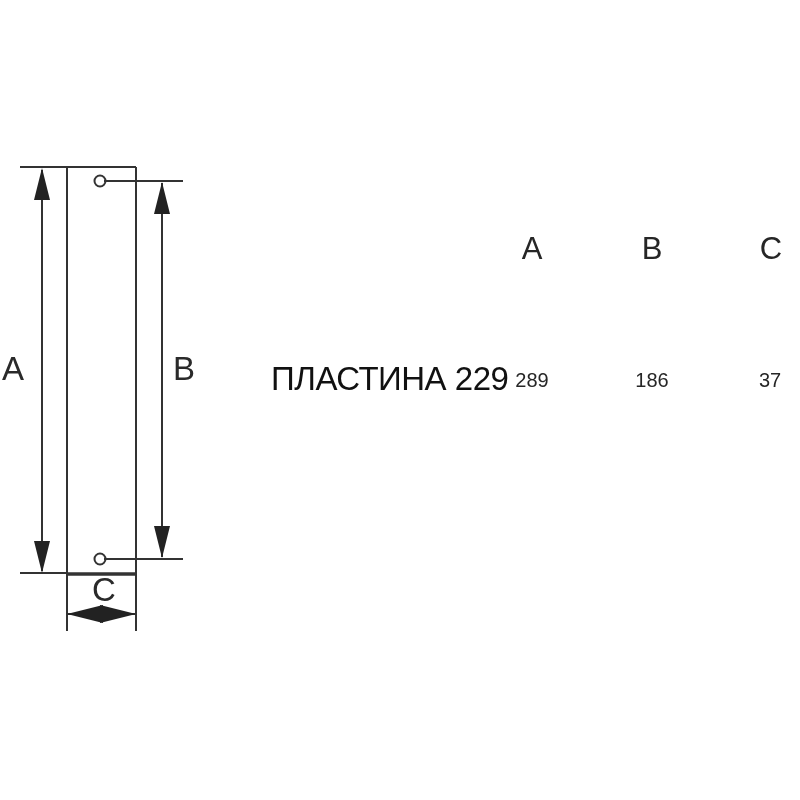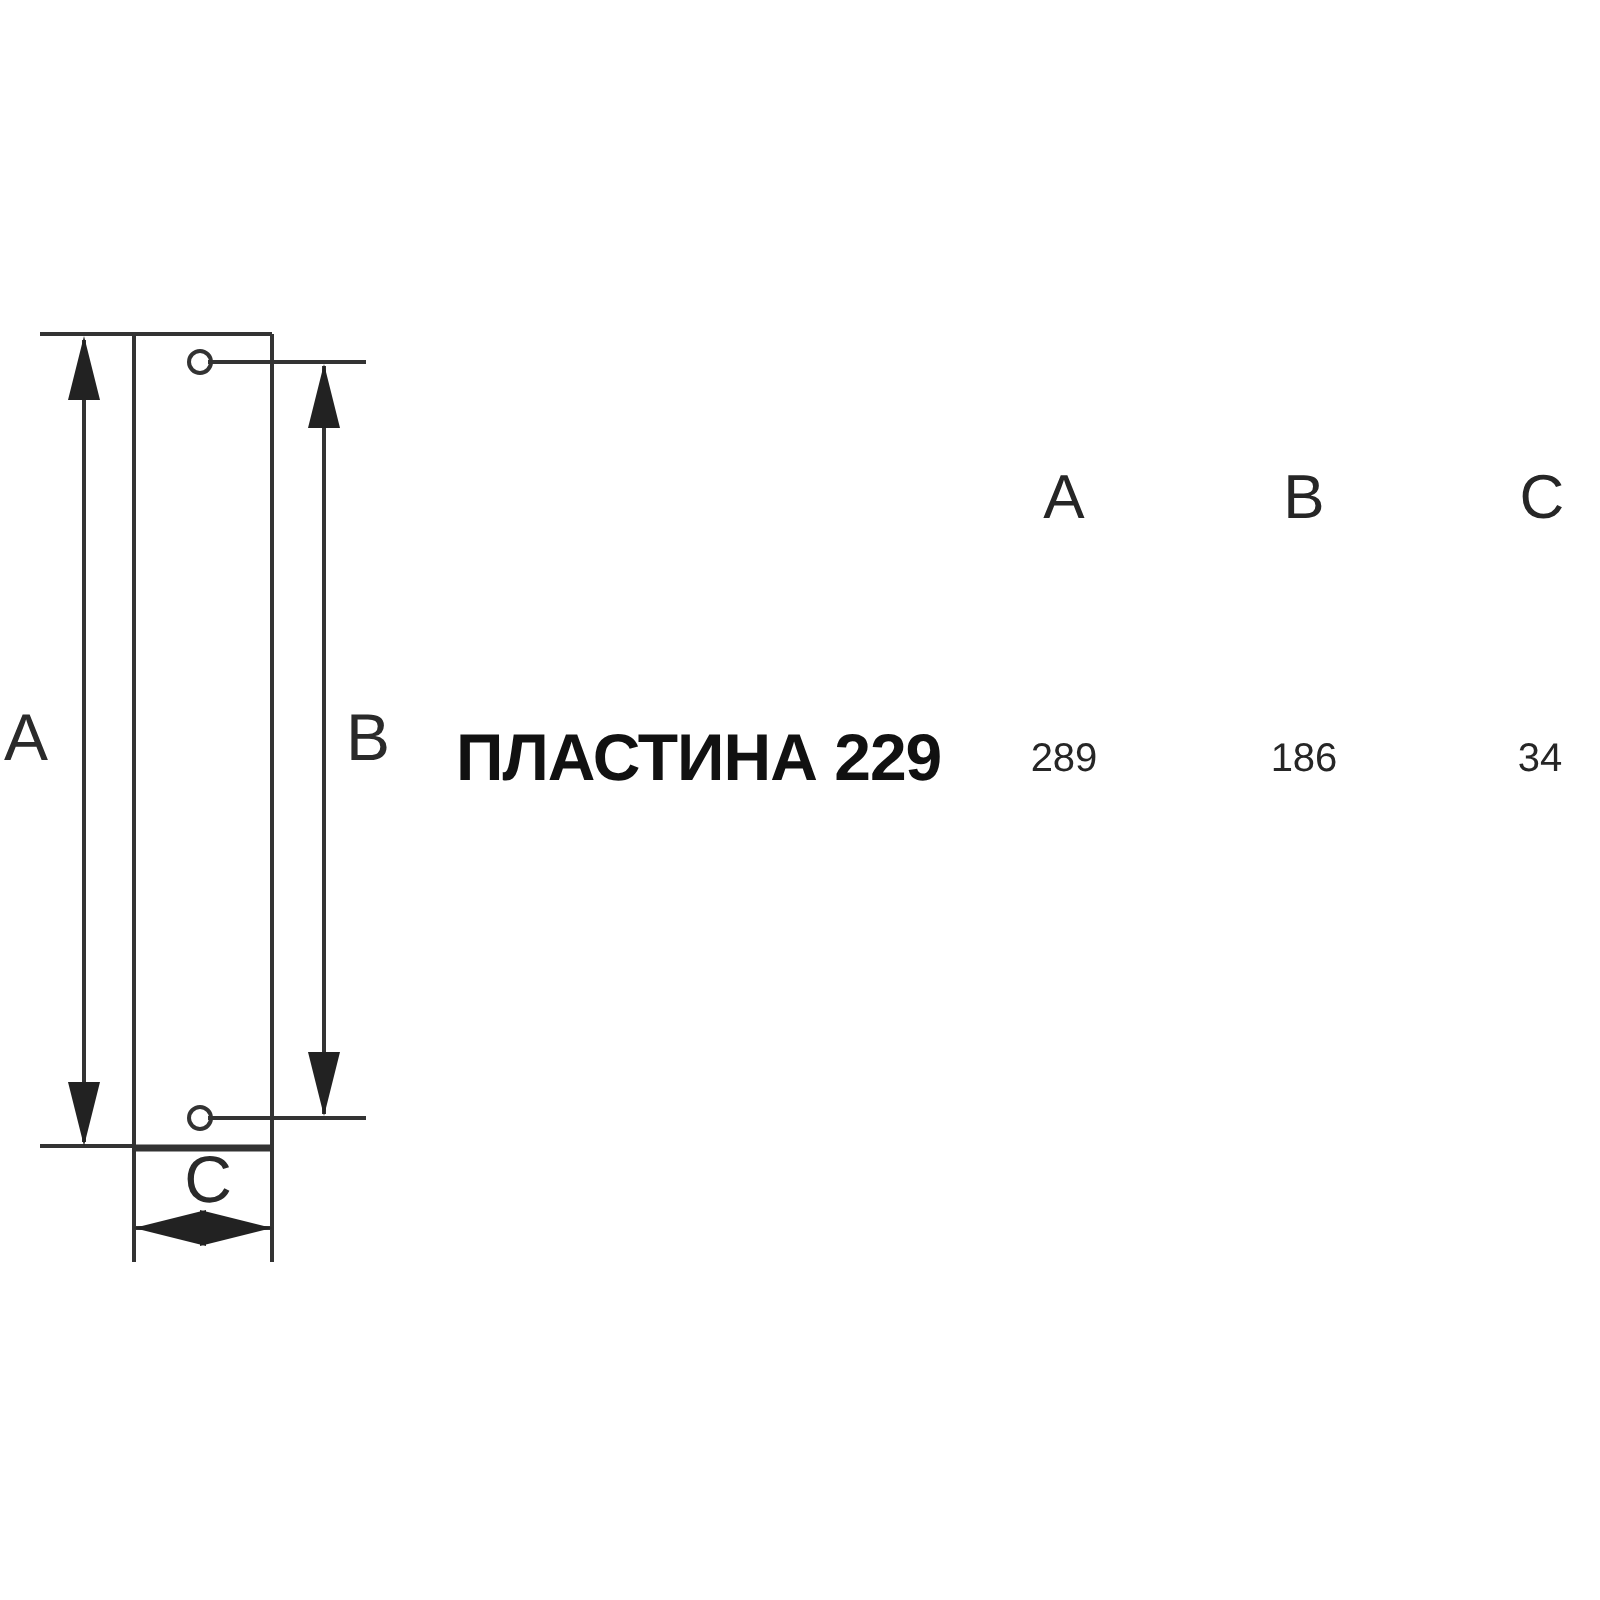--- a/index.html
+++ b/index.html
@@ -32,24 +32,25 @@
     white-space: nowrap;
   }
   .col-center {
     transform: translate(-50%, -50%);
     text-align: center;
   }
   .hdr { font-size: 31px; }
   .val { font-size: 20px; }
   .row-name {
     font-size: 33px;
-    font-weight: bold;
+    font-weight: normal;
     letter-spacing: -0.5px;
     color: #111111;
     transform: translate(0, -50%);
+    margin-left: 43px;
   }
 </style>
 </head>
 <body>
 
 <div class="canvas">
 
   <svg class="drawing" width="800" height="800" viewBox="0 0 800 800">
 
     <g>
@@ -91,16 +92,16 @@
 
   <div>
 
     <div class="tbl-text hdr col-center" style="left:532px; top:249px;">A</div>
     <div class="tbl-text hdr col-center" style="left:652px; top:249px;">B</div>
     <div class="tbl-text hdr col-center" style="left:771px; top:249px;">C</div>
 
     <div class="tbl-text row-name" style="left:228px; top:379px;">ПЛАСТИНА 229</div>
     <div class="tbl-text val col-center" style="left:532px; top:380px;">289</div>
     <div class="tbl-text val col-center" style="left:652px; top:380px;">186</div>
-    <div class="tbl-text val col-center" style="left:770px; top:380px;">34</div>
+    <div class="tbl-text val col-center" style="left:770px; top:380px;">37</div>
   </div>
 
 </div>
 
 </body></html>

